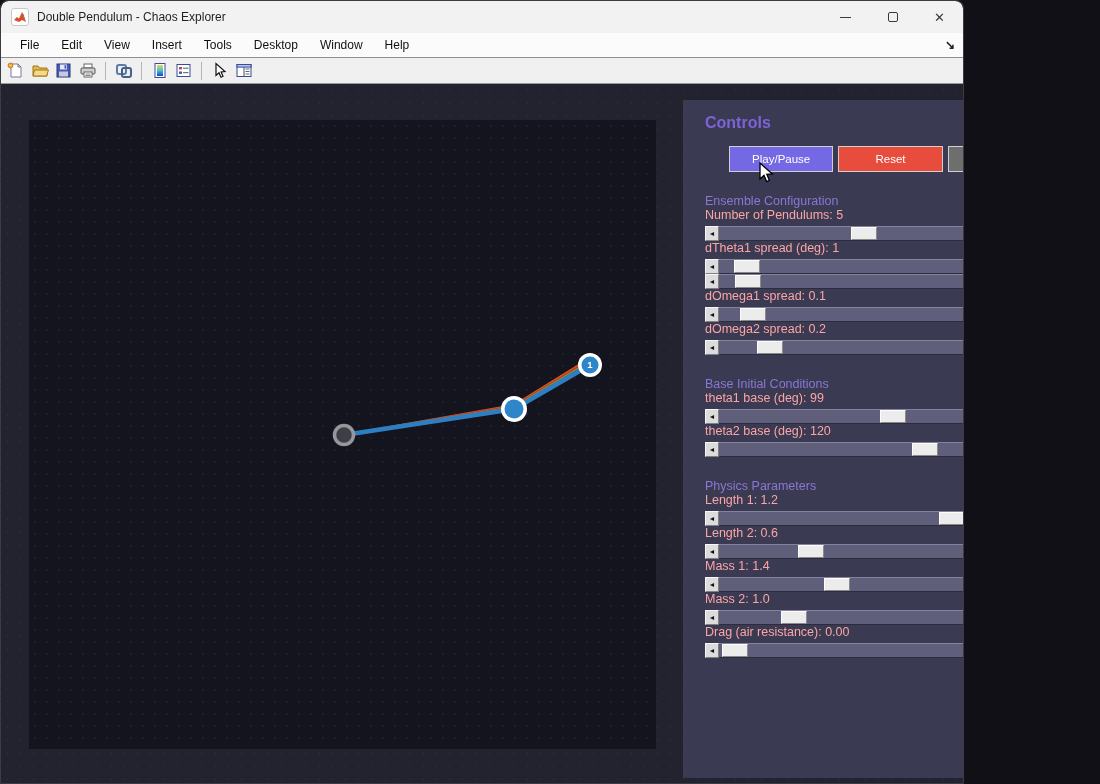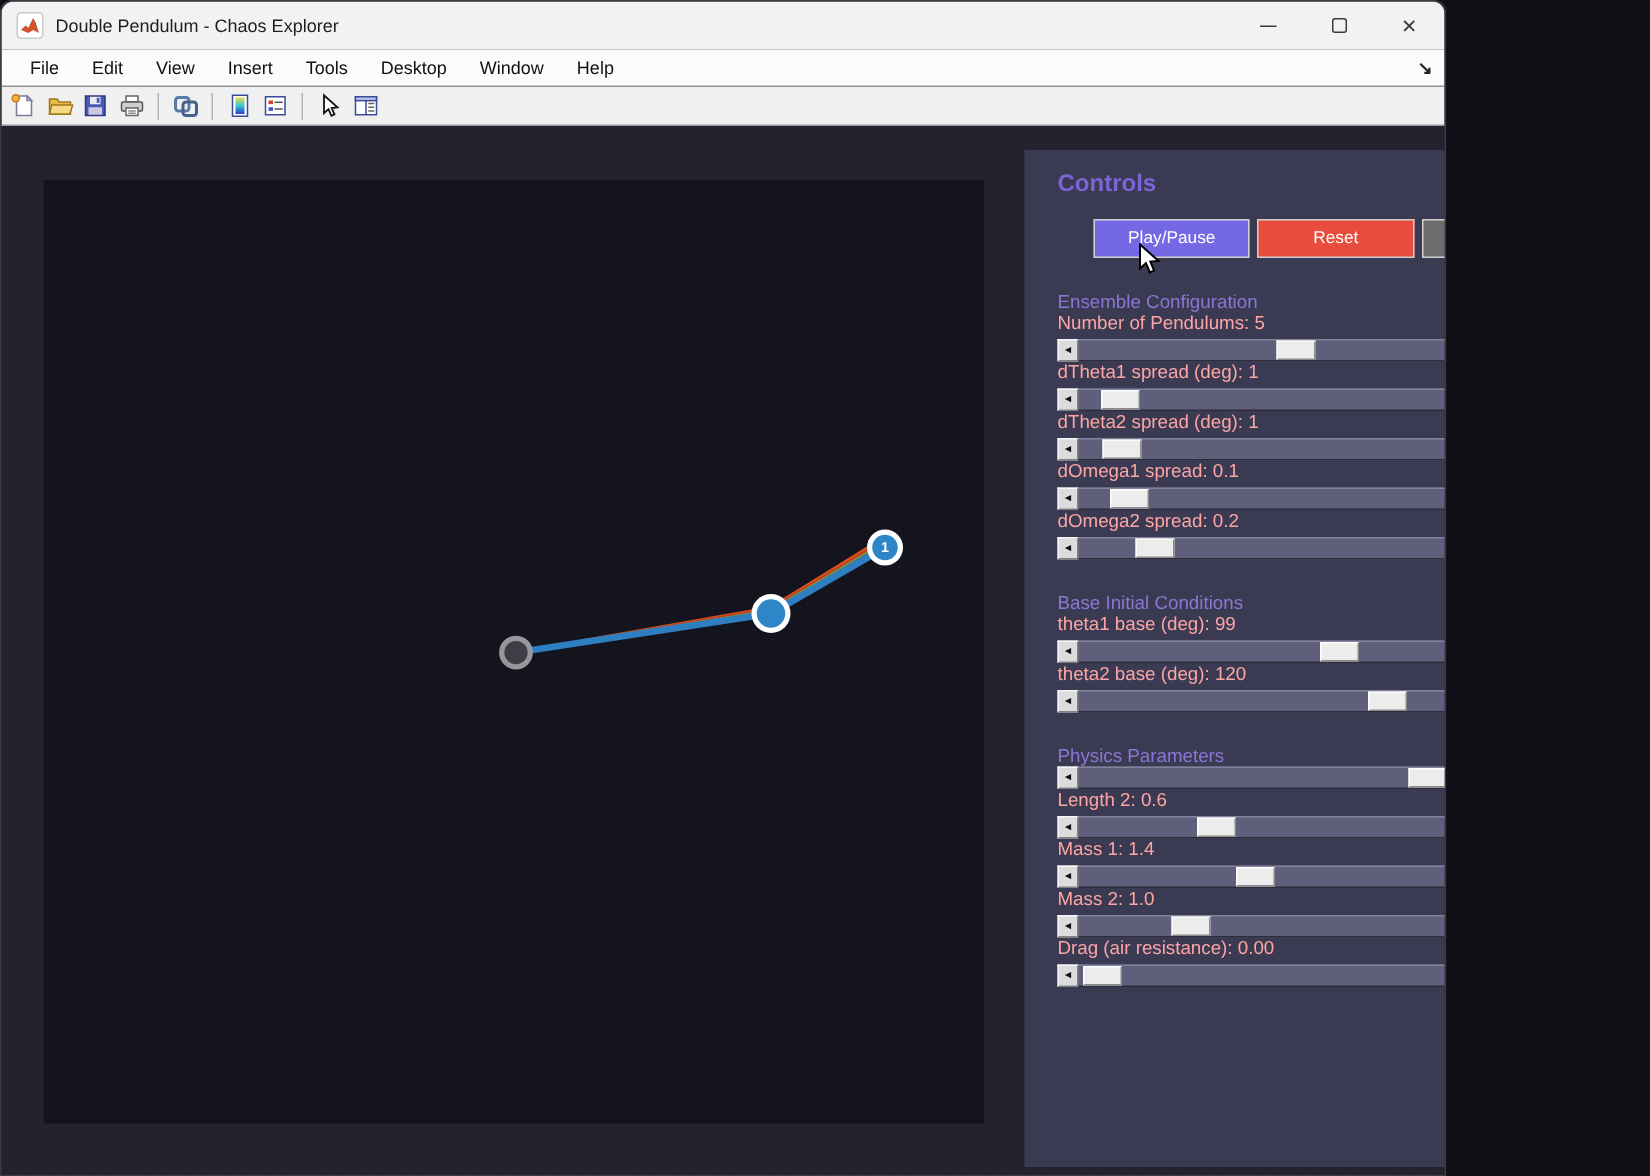--- a/index.html
+++ b/index.html
@@ -231,21 +231,20 @@
 
       <div class="slider-label">dTheta1 spread (deg): 1</div>
       <div class="slider">
         <div class="sl-arrow">◄</div>
         <div class="sl-track">
             <div class="sl-thumb" style="left: calc(5% - 1.3px);"></div>
           </div>
         <div class="sl-arrow">►</div>
       </div>
 
-      <div class="slider-label">dTheta2 spread (deg): 1</div>
       <div class="slider">
         <div class="sl-arrow">◄</div>
         <div class="sl-track">
             <div class="sl-thumb" style="left: calc(5.5% - 1.43px);"></div>
           </div>
         <div class="sl-arrow">►</div>
       </div>
 
       <div class="slider-label">dOmega1 spread: 0.1</div>
       <div class="slider">
@@ -280,20 +279,21 @@
       <div class="slider">
         <div class="sl-arrow">◄</div>
         <div class="sl-track">
             <div class="sl-thumb" style="left: calc(66% - 17.16px);"></div>
           </div>
         <div class="sl-arrow">►</div>
       </div>
 
       <div class="section-title">Physics Parameters</div>
 
+      <div class="slider-label">Length 1: 1.2</div>
       <div class="slider">
         <div class="sl-arrow">◄</div>
         <div class="sl-track">
             <div class="sl-thumb" style="left: calc(75% - 19.5px);"></div>
           </div>
         <div class="sl-arrow">►</div>
       </div>
 
       <div class="slider-label">Length 2: 0.6</div>
       <div class="slider">

